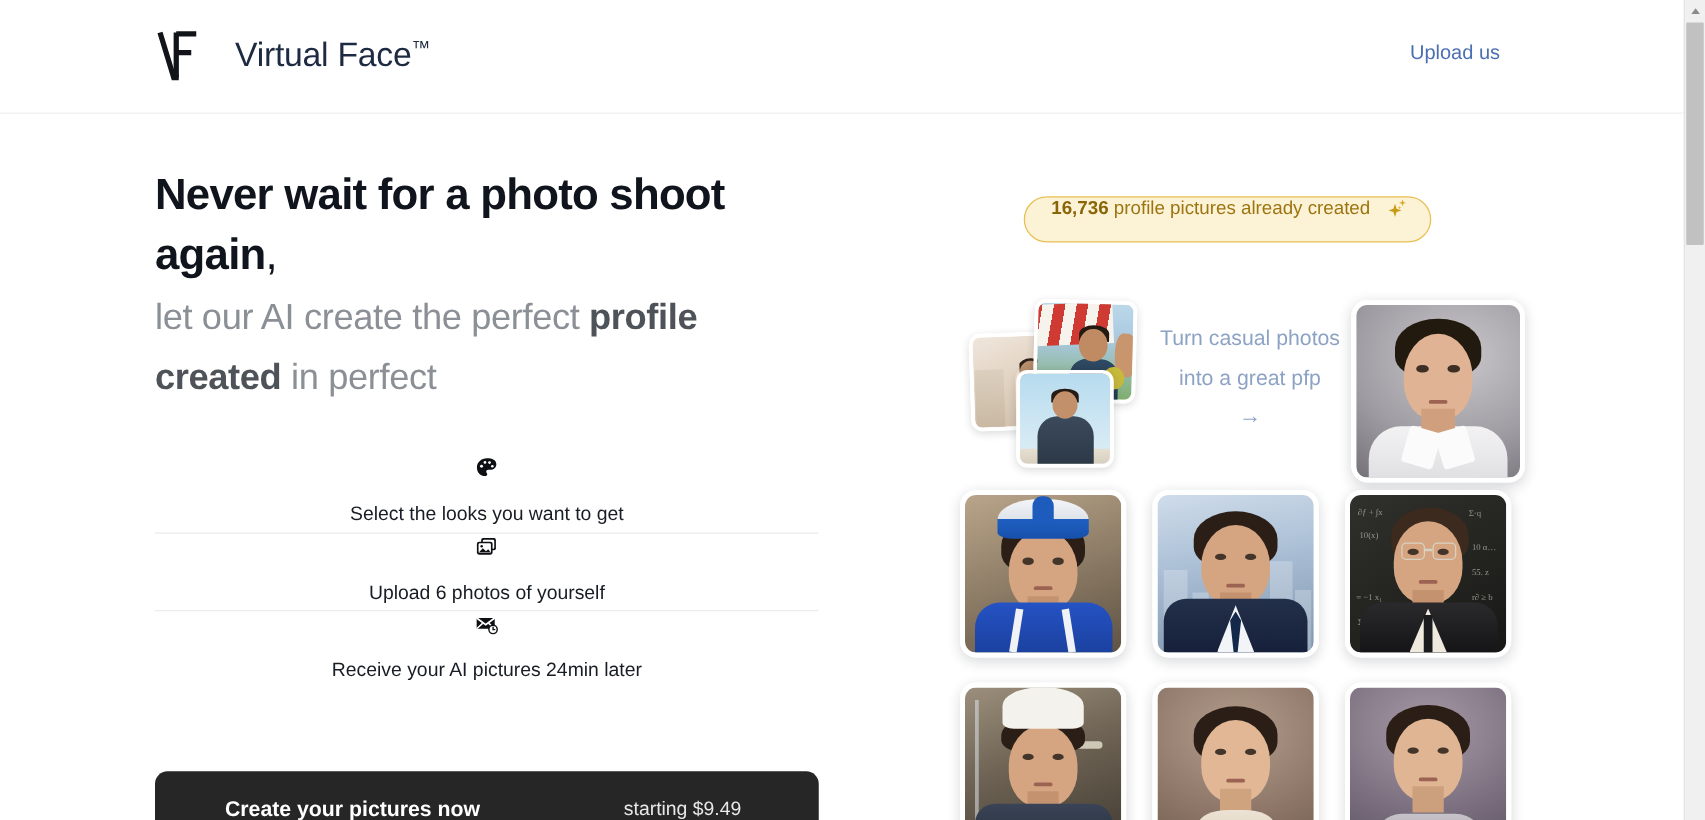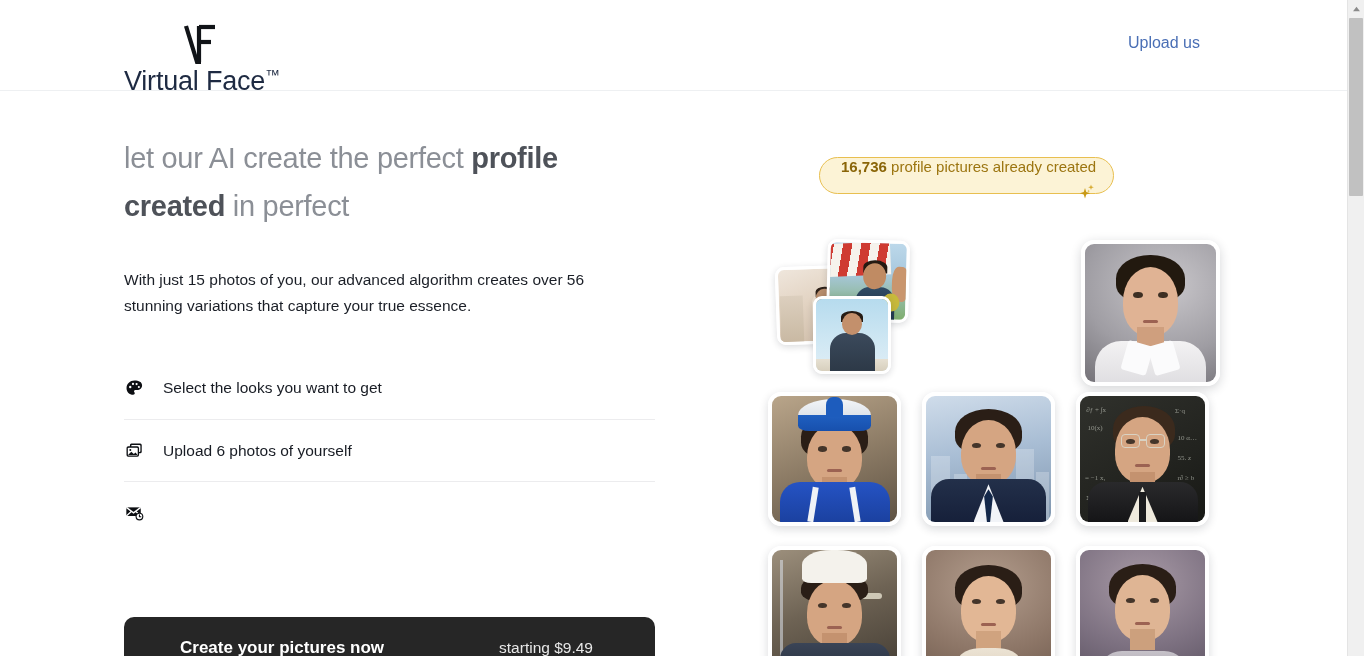--- a/index.html
+++ b/index.html
@@ -19,21 +19,21 @@
 
   
   .header {
     position: absolute; left: 0; top: 0;
     width: 1347px; height: 91px;
     background: #ffffff;
     border-bottom: 1px solid #eef0f2;
   }
   .brand {
     position: absolute; left: 124px; top: 22px;
-    display: flex; align-items: center; gap: 0; flex-direction: column;
+    display: flex; align-items: center; gap: 24px;
   }
   .logo-mark { width: 40px; height: 44px; display: block; }
   .brand-name {
     font-size: 27px; color: #1e2a42; letter-spacing: -0.2px;
     font-weight: 400; white-space: nowrap;
   }
   .brand-tm { font-size: 15px; vertical-align: super; color: #1e2a42; }
   .contact-link {
     position: absolute; right: 147px; top: 34px;
     font-size: 16px; color: #4a6fb5; text-decoration: none;
@@ -57,20 +57,21 @@
     margin-top: 37px;
     font-size: 15.5px; line-height: 26px; color: #1b1f27;
     max-width: 520px;
   }
 
   
   .features { margin-top: 38px; width: 531px; }
   .feature-row {
     display: flex; align-items: center; gap: 19px;
     height: 62px;
+    flex-direction: column;
   }
   .feature-row + .feature-row { border-top: 1px solid #ececee; }
   .feature-icon {
     width: 20px; height: 20px; flex: 0 0 20px;
     display: flex; align-items: center; justify-content: center;
     color: #0d0f13;
   }
   .feature-icon svg { display: block; }
   .feature-label { font-size: 15.5px; color: #181c24; }
 
@@ -91,24 +92,23 @@
 
   
   .right-col { position: absolute; left: 760px; top: 0; width: 560px; height: 656px; }
 
   .badge {
     position: absolute; left: 59px; top: 157px;
     height: 37px;
     background: #fcf3d6;
     border: 1.6px solid #e8bf50;
     border-radius: 20px;
-    display: flex; align-items: flex-end; gap: 8px;
+    display: flex; align-items: flex-start; gap: 8px;
     padding: 0 17px 0 21px;
     cursor: pointer;
-    flex-direction: column;
   }
   .badge-text { font-size: 15px; color: #9c7510; white-space: nowrap; }
   .badge-text b { font-weight: 700; color: #8a6508; }
   .badge-spark { width: 19px; height: 19px; display: block; color: #c99a16; margin-left: 4px; }
 
   
   .collage { position: absolute; left: 8px; top: 238px; width: 150px; height: 140px; }
   .snap {
     position: absolute;
     border-radius: 9px;
@@ -294,25 +294,28 @@
         </svg>
       </span>
       <span class="brand-name">
         <span>Virtual Face</span><span class="brand-tm">™</span>
       </span>
     </div>
     <a class="contact-link" href="#">Upload us</a>
   </div>
 
   <div class="left-col">
+    <h1 class="headline">
+      <span>Never wait for a photo shoot</span>
+      <span>again</span><span class="comma">,</span>
+    </h1>
     <div class="subhead">
       <span>let our AI create the perfect </span><span class="accent">profile</span>
       <span class="accent">created</span><span> in perfect</span>
     </div>
-    <p class="body-copy">With just 15 photos of you, our advanced algorithm creates over 56 stunning variations that capture your true essence.</p>
 
     <div class="features">
 
       <div class="feature-row">
         <span class="feature-icon">
           <svg viewBox="0 0 20 20" width="19" height="19" aria-hidden="true">
             <path d="M10 1.6c-4.6 0-8.4 3.4-8.4 7.8 0 4.3 3 7.2 7 7.2 1 0 1.7-.6 1.7-1.5 0-.45-.18-.8-.42-1.1-.25-.32-.4-.64-.4-1.05 0-.85.72-1.5 1.6-1.5h1.7c3 0 5.2-2 5.2-4.7 0-3.6-3.4-5.15-8-5.15z" fill="#0d0f13"></path>
             <circle cx="5.5" cy="8.4" r="1.25" fill="#ffffff"></circle>
             <circle cx="8.4" cy="5.2" r="1.15" fill="#ffffff"></circle>
             <circle cx="12.2" cy="5.3" r="1.15" fill="#ffffff"></circle>
@@ -340,20 +343,21 @@
         <span class="feature-icon">
           <svg viewBox="0 0 20 20" width="19" height="19" aria-hidden="true">
             <path d="M1.4 4.6 h15.2 v9.1 h-15.2 z" fill="#0d0f13"></path>
             <path d="M1.4 4.6 L9 10.3 L16.6 4.6" stroke="#ffffff" stroke-width="1.5" fill="none"></path>
             <path d="M1.4 13.7 L6.6 9.0 M16.6 13.7 L11.4 9.0" stroke="#ffffff" stroke-width="1.3" fill="none"></path>
             <circle cx="15.2" cy="14.3" r="4.1" fill="#0d0f13"></circle>
             <circle cx="15.2" cy="14.3" r="2.9" fill="#ffffff"></circle>
             <path d="M15.2 12.3 v2.1 h1.5" stroke="#0d0f13" stroke-width="1.15" fill="none" stroke-linecap="round"></path>
           </svg>
         </span>
+        <span class="feature-label">Receive your AI pictures 24min later</span>
       </div>
 
     </div>
   </div>
 
   <button class="cta">
     <span class="cta-main">Create your pictures now</span>
     <span class="cta-price">starting $9.49</span>
   </button>
 
@@ -391,20 +395,26 @@
       </div>
       <div class="snap snap-3">
         <div class="sky c3-bg"></div>
         <div class="c3-shore"></div>
         <div class="c3-body"></div>
         <div class="c3-hair"></div>
         <div class="c3-head"></div>
       </div>
     </div>
 
+    <div class="caption">
+      <span>Turn casual</span>
+      <span>photos into a great</span>
+      <span>pfp</span>
+      <span class="caption-arrow">→</span>
+    </div>
 
     <div class="hero-pic">
       <div class="hero-bg"></div>
       <div class="hero-shirt"></div>
       <div class="f-hair" style="left:24%;top:8%;width:52%;height:34%;background:#22190f;"></div>
       <div class="f-face" style="left:29%;top:17%;width:42%;height:50%;background:#e0b394;"></div>
       <div class="f-neck" style="background:#cf9f7e;"></div>
       <div class="f-eyeL" style="top:35%;background:#3d2f23;"></div>
       <div class="f-eyeR" style="top:35%;background:#3d2f23;"></div>
       <div class="f-mouth" style="top:55%;"></div>

